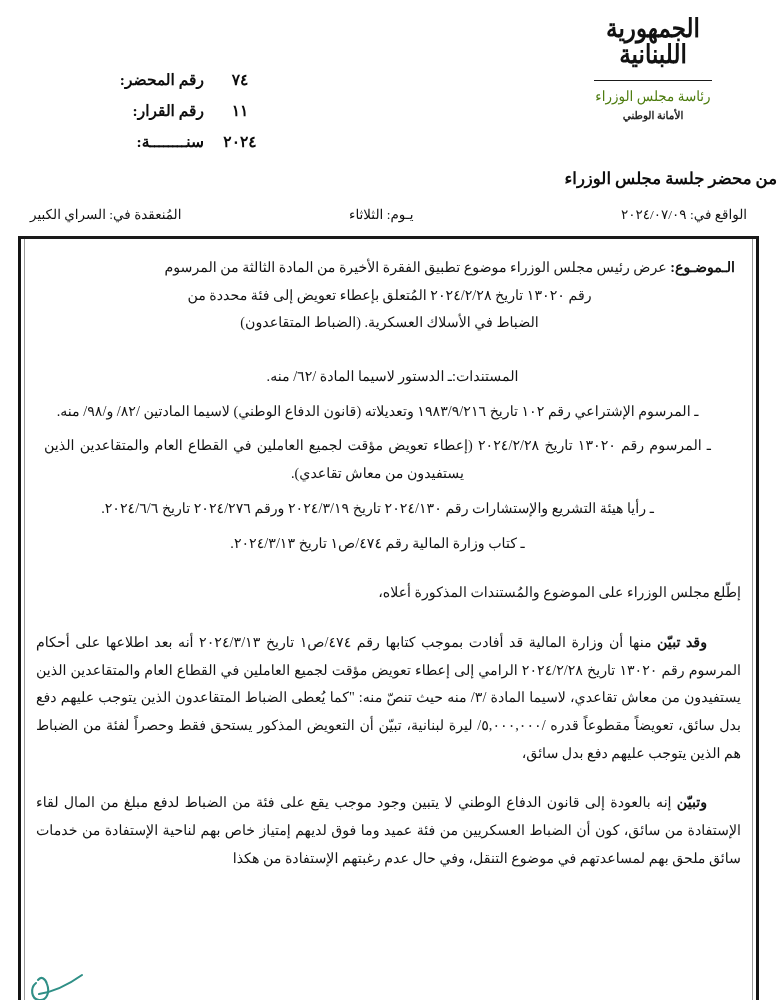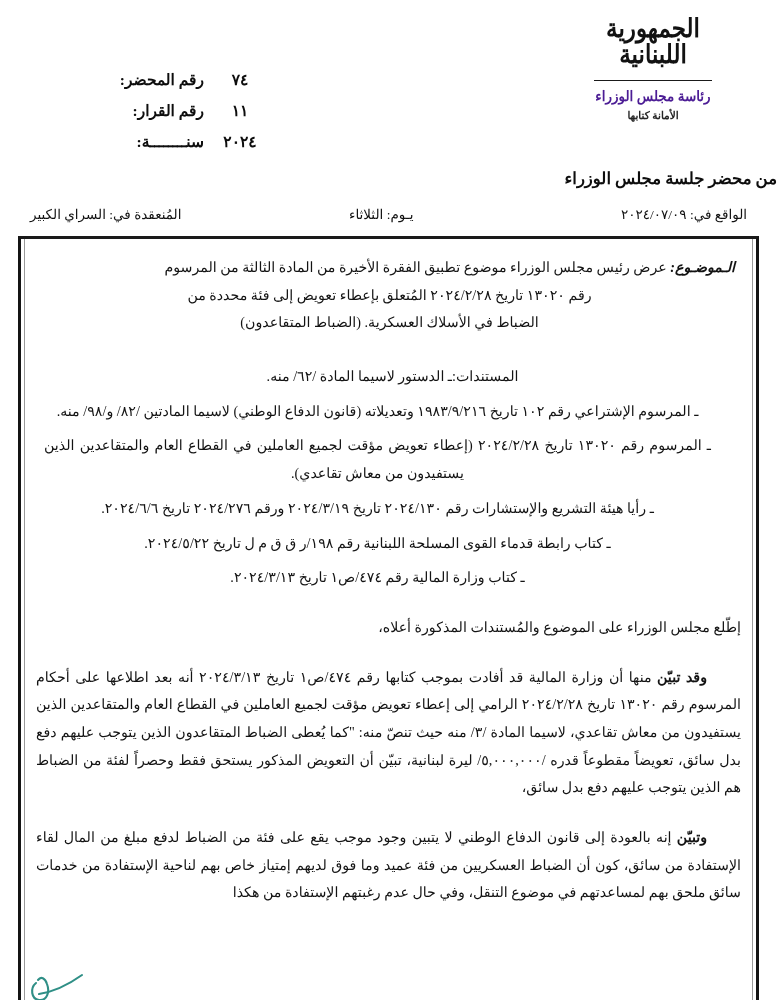--- a/index.html
+++ b/index.html
@@ -41,22 +41,22 @@
     transform-origin: top center;
   }
   .lh-rule {
     width: 118px;
     height: 1.5px;
     background: #1a1a1a;
     margin: 13px auto 7px auto;
   }
   .lh-presidency {
     font-size: 13.5px;
-    font-weight: 700;
-    color: #4c1d95;
+    font-weight: 400;
+    color: #4d7c0f;
     letter-spacing: 0.3px;
     transform: scaleY(1.05);
   }
   .lh-secretariat {
     font-size: 10.5px;
     font-weight: 600;
     color: #252525;
     margin-top: 4px;
   }
 
@@ -149,21 +149,21 @@
     line-height: 1.95;
     color: #131313;
     text-align: justify;
   }
 
   .subject {
     margin: 0 0 4px 0;
     padding-right: 6px;
     padding-left: 8px;
   }
-  .subject .lbl { font-weight: 700; letter-spacing: 0.4px; font-style: italic; }
+  .subject .lbl { font-weight: 700; letter-spacing: 0.4px; }
   .subject p { margin: 0; text-align: justify; text-align-last: center; }
   .subject p.first { text-align-last: right; }
 
   .docs {
     margin-top: 26px;
     padding-left: 8px;
   }
   .docs-head-row { text-align: center; }
   .doc-item {
     margin-top: 7px;
@@ -193,21 +193,21 @@
 </head>
 <body>
 
 <div id="page">
 
   <div class="letterhead">
     <div class="lh-republic">الجمهورية</div>
     <div class="lh-republic">اللبنانية</div>
     <div class="lh-rule"></div>
     <div class="lh-presidency">رئاسة مجلس الوزراء</div>
-    <div class="lh-secretariat">الأمانة كتابها</div>
+    <div class="lh-secretariat">الأمانة الوطني</div>
   </div>
 
   <div class="ref-block">
     <div class="ref-row">
       <span class="ref-value">٧٤</span>
       <span class="ref-label">رقم المحضر:</span>
     </div>
     <div class="ref-row">
       <span class="ref-value">١١</span>
       <span class="ref-label">رقم القرار:</span>
@@ -236,21 +236,20 @@
       <p>الضباط في الأسلاك العسكرية. (الضباط المتقاعدون)</p>
     </div>
 
     <div class="docs">
       <div class="docs-head-row">
         <span class="lbl">المستندات:</span><span>ـ الدستور لاسيما المادة /٦٢/ منه.</span>
       </div>
       <div class="doc-item">ـ المرسوم الإشتراعي رقم ١٠٢ تاريخ ١٩٨٣/٩/٢١٦ وتعديلاته (قانون الدفاع الوطني) لاسيما المادتين /٨٢/ و/٩٨/ منه.</div>
       <div class="doc-item">ـ المرسوم رقم ١٣٠٢٠ تاريخ ٢٠٢٤/٢/٢٨ (إعطاء تعويض مؤقت لجميع العاملين في القطاع العام والمتقاعدين الذين يستفيدون من معاش تقاعدي).</div>
       <div class="doc-item">ـ رأيا هيئة التشريع والإستشارات رقم ٢٠٢٤/١٣٠ تاريخ ٢٠٢٤/٣/١٩ ورقم ٢٠٢٤/٢٧٦ تاريخ ٢٠٢٤/٦/٦.</div>
-      <div class="doc-item short">ـ كتاب رابطة قدماء القوى المسلحة اللبنانية رقم ١٩٨/ر ق ق م ل تاريخ ٢٠٢٤/٥/٢٢.</div>
       <div class="doc-item short">ـ كتاب وزارة المالية رقم ٤٧٤/ص١ تاريخ ٢٠٢٤/٣/١٣.</div>
     </div>
 
     <div class="para center-ish">إطّلع مجلس الوزراء على الموضوع والمُستندات المذكورة أعلاه،</div>
 
     <div class="para indent"><span class="b">وقد تبيّن</span><span> منها أن وزارة المالية قد أفادت بموجب كتابها رقم ٤٧٤/ص١ تاريخ ٢٠٢٤/٣/١٣ أنه بعد اطلاعها على أحكام المرسوم رقم ١٣٠٢٠ تاريخ ٢٠٢٤/٢/٢٨ الرامي إلى إعطاء تعويض مؤقت لجميع العاملين في القطاع العام والمتقاعدين الذين يستفيدون من معاش تقاعدي، لاسيما المادة /٣/ منه حيث تنصّ منه: "كما يُعطى الضباط المتقاعدون الذين يتوجب عليهم دفع بدل سائق، تعويضاً مقطوعاً قدره /٥,٠٠٠,٠٠٠/ ليرة لبنانية، تبيّن أن التعويض المذكور يستحق فقط وحصراً لفئة من الضباط هم الذين يتوجب عليهم دفع بدل سائق،</span></div>
 
     <div class="para indent"><span class="b">وتبيّن</span><span> إنه بالعودة إلى قانون الدفاع الوطني لا يتبين وجود موجب يقع على فئة من الضباط لدفع مبلغ من المال لقاء الإستفادة من سائق، كون أن الضباط العسكريين من فئة عميد وما فوق لديهم إمتياز خاص بهم لناحية الإستفادة من خدمات سائق ملحق بهم لمساعدتهم في موضوع التنقل، وفي حال عدم رغبتهم الإستفادة من هكذا</span></div>
 
   </div>

